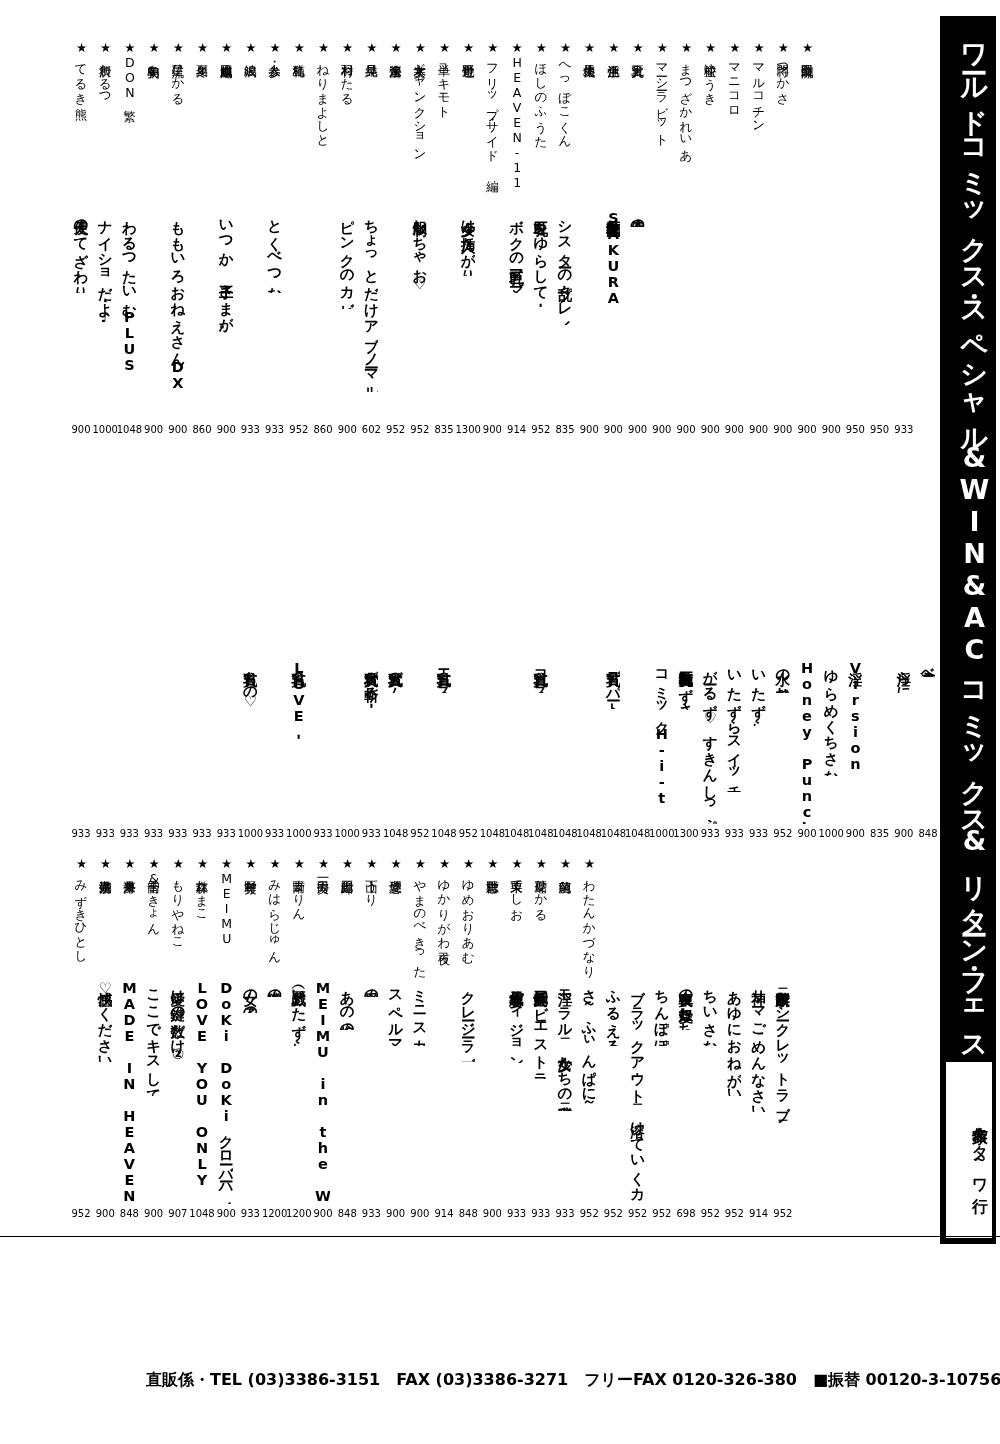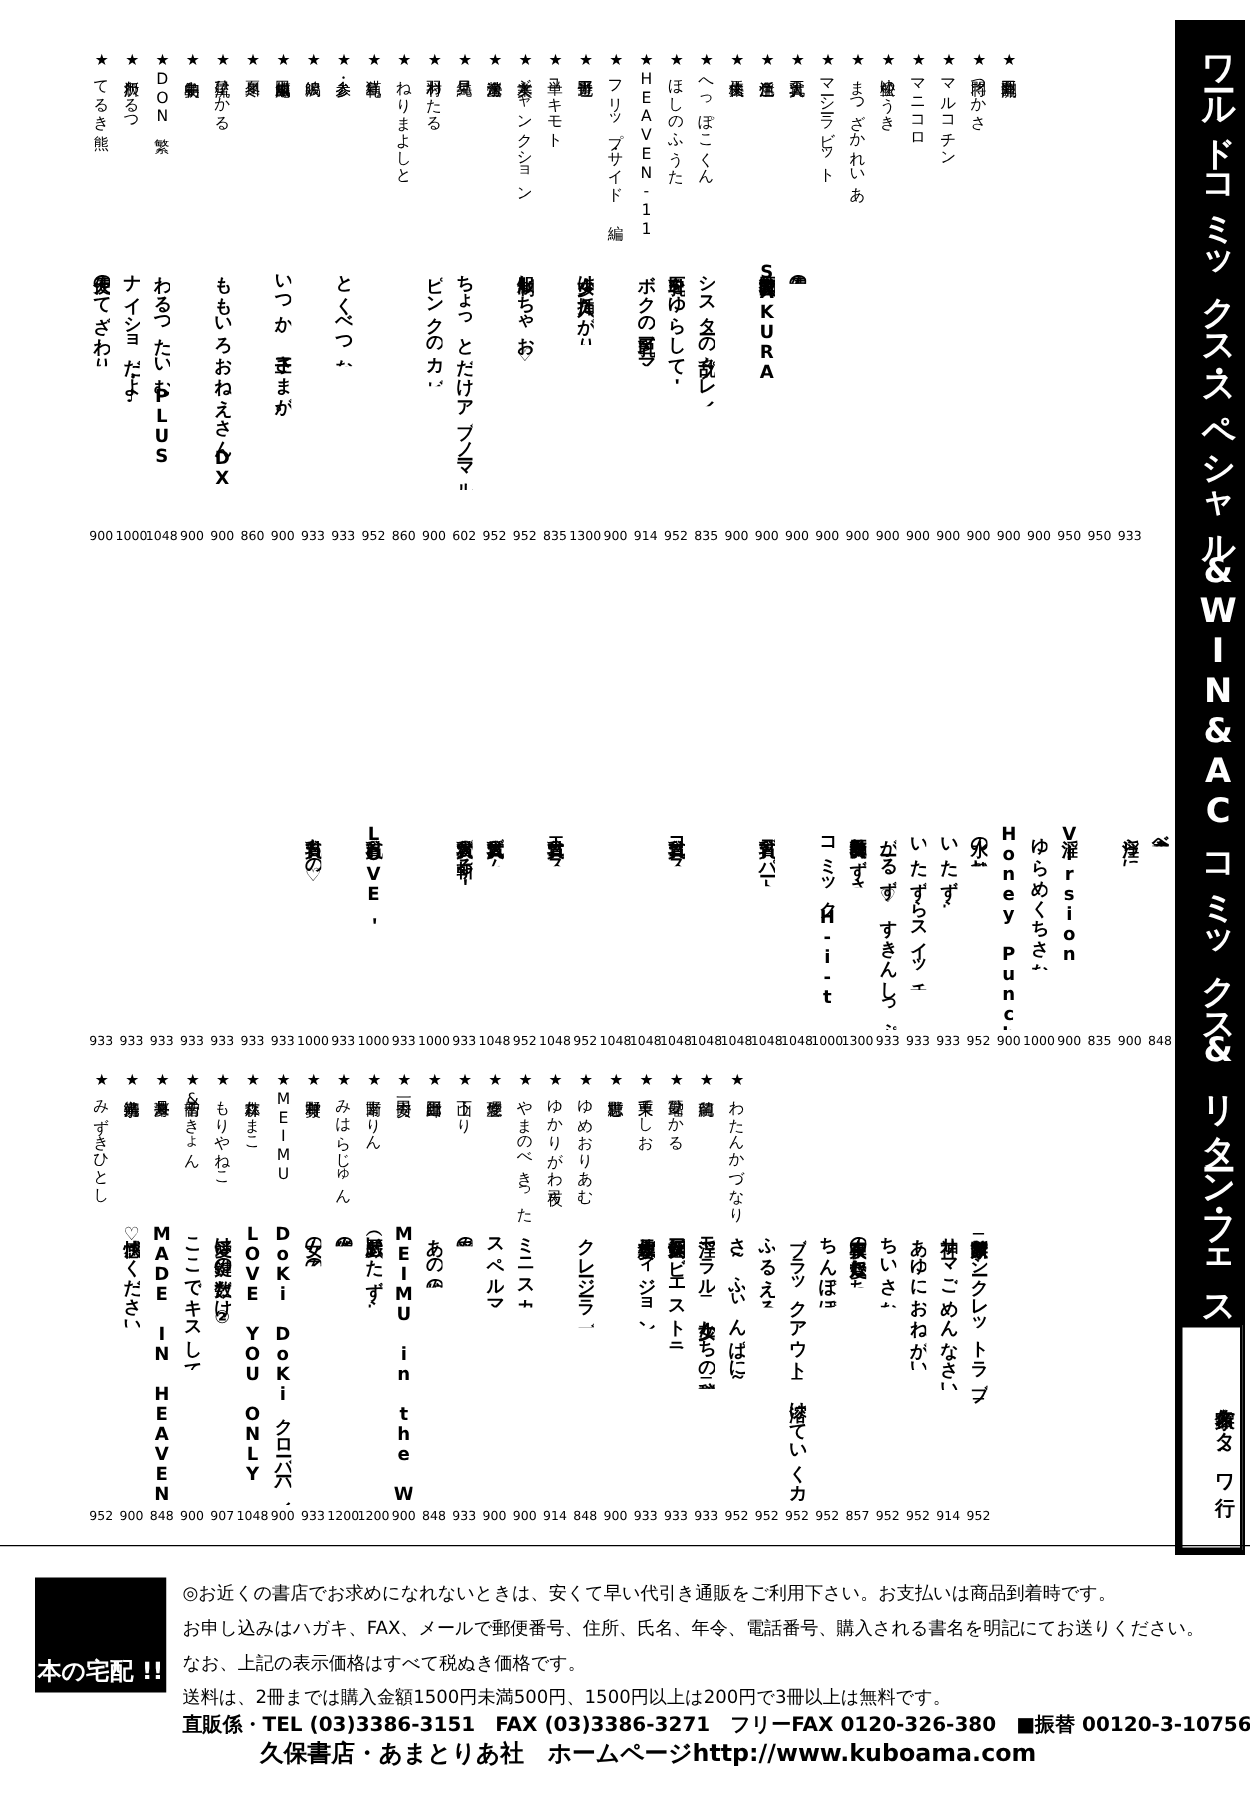--- a/index.html
+++ b/index.html
@@ -307,40 +307,30 @@
       <div class="price" style="right: 422px; top: 1208px;">933</div>
       <div class="title" style="right: 403.8px; top: 980px; max-height: 224px; overflow: hidden;">さ～ふぃんぱに～</div>
       <div class="price" style="right: 397.8px; top: 1208px;">952</div>
       <div class="title" style="right: 379.6px; top: 980px; max-height: 224px; overflow: hidden;">ふるえる螺旋</div>
       <div class="price" style="right: 373.6px; top: 1208px;">952</div>
       <div class="title" style="right: 355.4px; top: 980px; max-height: 224px; overflow: hidden;">ブラックアウト─溶けていくカラダ─</div>
       <div class="price" style="right: 349.4px; top: 1208px;">952</div>
       <div class="title" style="right: 331.2px; top: 980px; max-height: 224px; overflow: hidden;">ちんぽぽ</div>
       <div class="price" style="right: 325.2px; top: 1208px;">952</div>
       <div class="title" style="right: 307px; top: 980px; max-height: 224px; overflow: hidden;">真夜中の愛奴たち</div>
-      <div class="price" style="right: 301px; top: 1208px;">857</div>
+      <div class="price" style="right: 301px; top: 1208px;">698</div>
       <div class="title" style="right: 282.8px; top: 980px; max-height: 224px; overflow: hidden;">ちいさな鼓動</div>
       <div class="price" style="right: 276.8px; top: 1208px;">952</div>
       <div class="title" style="right: 258.6px; top: 980px; max-height: 224px; overflow: hidden;">あゆにおねがい</div>
       <div class="price" style="right: 252.6px; top: 1208px;">952</div>
       <div class="title" style="right: 234.4px; top: 980px; max-height: 224px; overflow: hidden;">神サマごめんなさい</div>
       <div class="price" style="right: 228.4px; top: 1208px;">914</div>
       <div class="title" style="right: 210.2px; top: 980px; max-height: 224px; overflow: hidden;">禁断家族─シークレットラブ─</div>
       <div class="price" style="right: 204.2px; top: 1208px;">952</div>
     </div>
 
   <div class="rule"></div>
 
   <div class="order">
-    <div class="orderlogo">
-      <div class="lt">本の宅配 !!</div>
-    </div>
-    <div class="ordertext">
-      <div>◎お近くの書店でお求めになれないときは、安くて早い代引き通販をご利用下さい。お支払いは商品到着時です。</div>
-      <div>お申し込みはハガキ、FAX、メールで郵便番号、住所、氏名、年令、電話番号、購入される書名を明記にてお送りください。</div>
-      <div>なお、上記の表示価格はすべて税ぬき価格です。</div>
-      <div>送料は、2冊までは購入金額1500円未満500円、1500円以上は200円で3冊以上は無料です。</div>
-    </div>
     <div class="orderfoot">直販係・TEL (03)3386-3151　FAX (03)3386-3271　フリーFAX 0120-326-380　■振替 00120-3-10756</div>
-    <div class="orderurl">久保書店・あまとりあ社　ホームページhttp://www.kuboama.com</div>
   </div>
 
 </div>
 
 </body></html>

